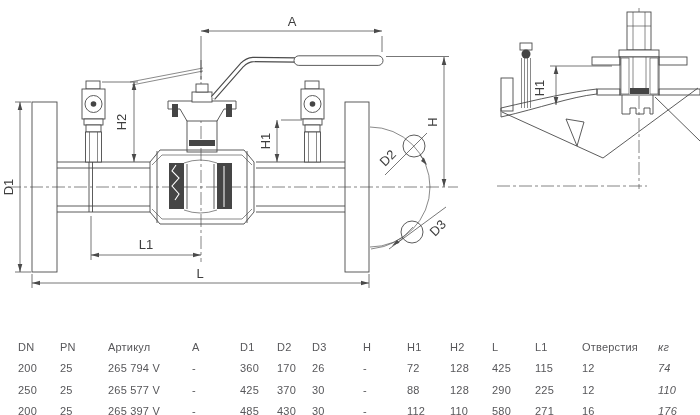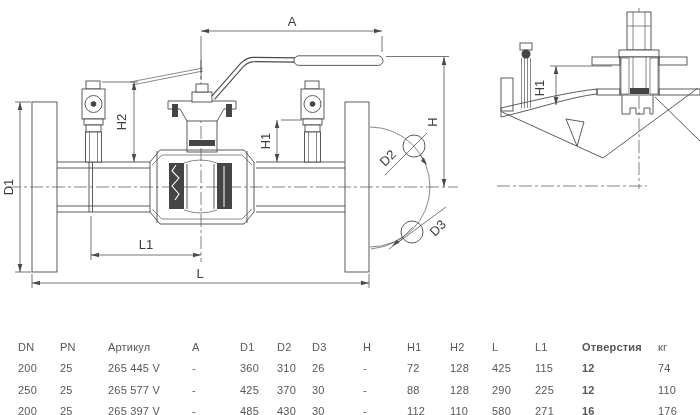--- a/index.html
+++ b/index.html
@@ -14,21 +14,21 @@
   .dim{stroke:#4a4a4a;stroke-width:.75;fill:none;}
   .arr{fill:#4a4a4a;stroke:none;}
   .dlab{font-family:"Liberation Sans",sans-serif;font-size:13px;fill:#3e3e3e;}
   
   .tbl{position:absolute;left:18px;top:320px;width:676px;font-size:11px;color:#57575a;
        letter-spacing:.2px;}
   .trow{display:flex;height:21.5px;align-items:center;}
   .trow span{flex:none;white-space:nowrap;overflow:visible;margin-top:32px;}
   .c0{width:42px;} .c1{width:48px;} .c2{width:84px;} .c3{width:48px;} .c4{width:37px;}
   .c5{width:35px;} .c6{width:51px;} .c7{width:44px;} .c8{width:43px;} .c9{width:42px;}
-  .c10{width:43px;} .c11{width:47px;} .c12{width:76px;font-weight:bold;} .c13{width:28px;}
+  .c10{width:43px;} .c11{width:47px;} .c12{width:76px;} .c13{width:28px;font-style:italic;}
 </style>
 </head>
 <body>
 
 <div class="stage">
 
 <svg width="700" height="312" viewBox="0 0 700 312">
   <defs>
     <pattern id="hat" patternUnits="userSpaceOnUse" width="7" height="7">
       <path d="M-1,8 L8,-1" stroke="#4f4f4f" stroke-width="0.8"></path>
@@ -225,24 +225,24 @@
     <span class="c8">H1</span>
     <span class="c9">H2</span>
     <span class="c10">L</span>
     <span class="c11">L1</span>
     <span class="c12">Отверстия</span>
     <span class="c13">кг</span>
   </div>
   <div class="trow">
     <span class="c0">200</span>
     <span class="c1">25</span>
-    <span class="c2">265 445 V</span>
+    <span class="c2">265 794 V</span>
     <span class="c3">-</span>
     <span class="c4">360</span>
-    <span class="c5">310</span>
+    <span class="c5">170</span>
     <span class="c6">26</span>
     <span class="c7">-</span>
     <span class="c8">72</span>
     <span class="c9">128</span>
     <span class="c10">425</span>
     <span class="c11">115</span>
     <span class="c12">12</span>
     <span class="c13">74</span>
   </div>
   <div class="trow">

